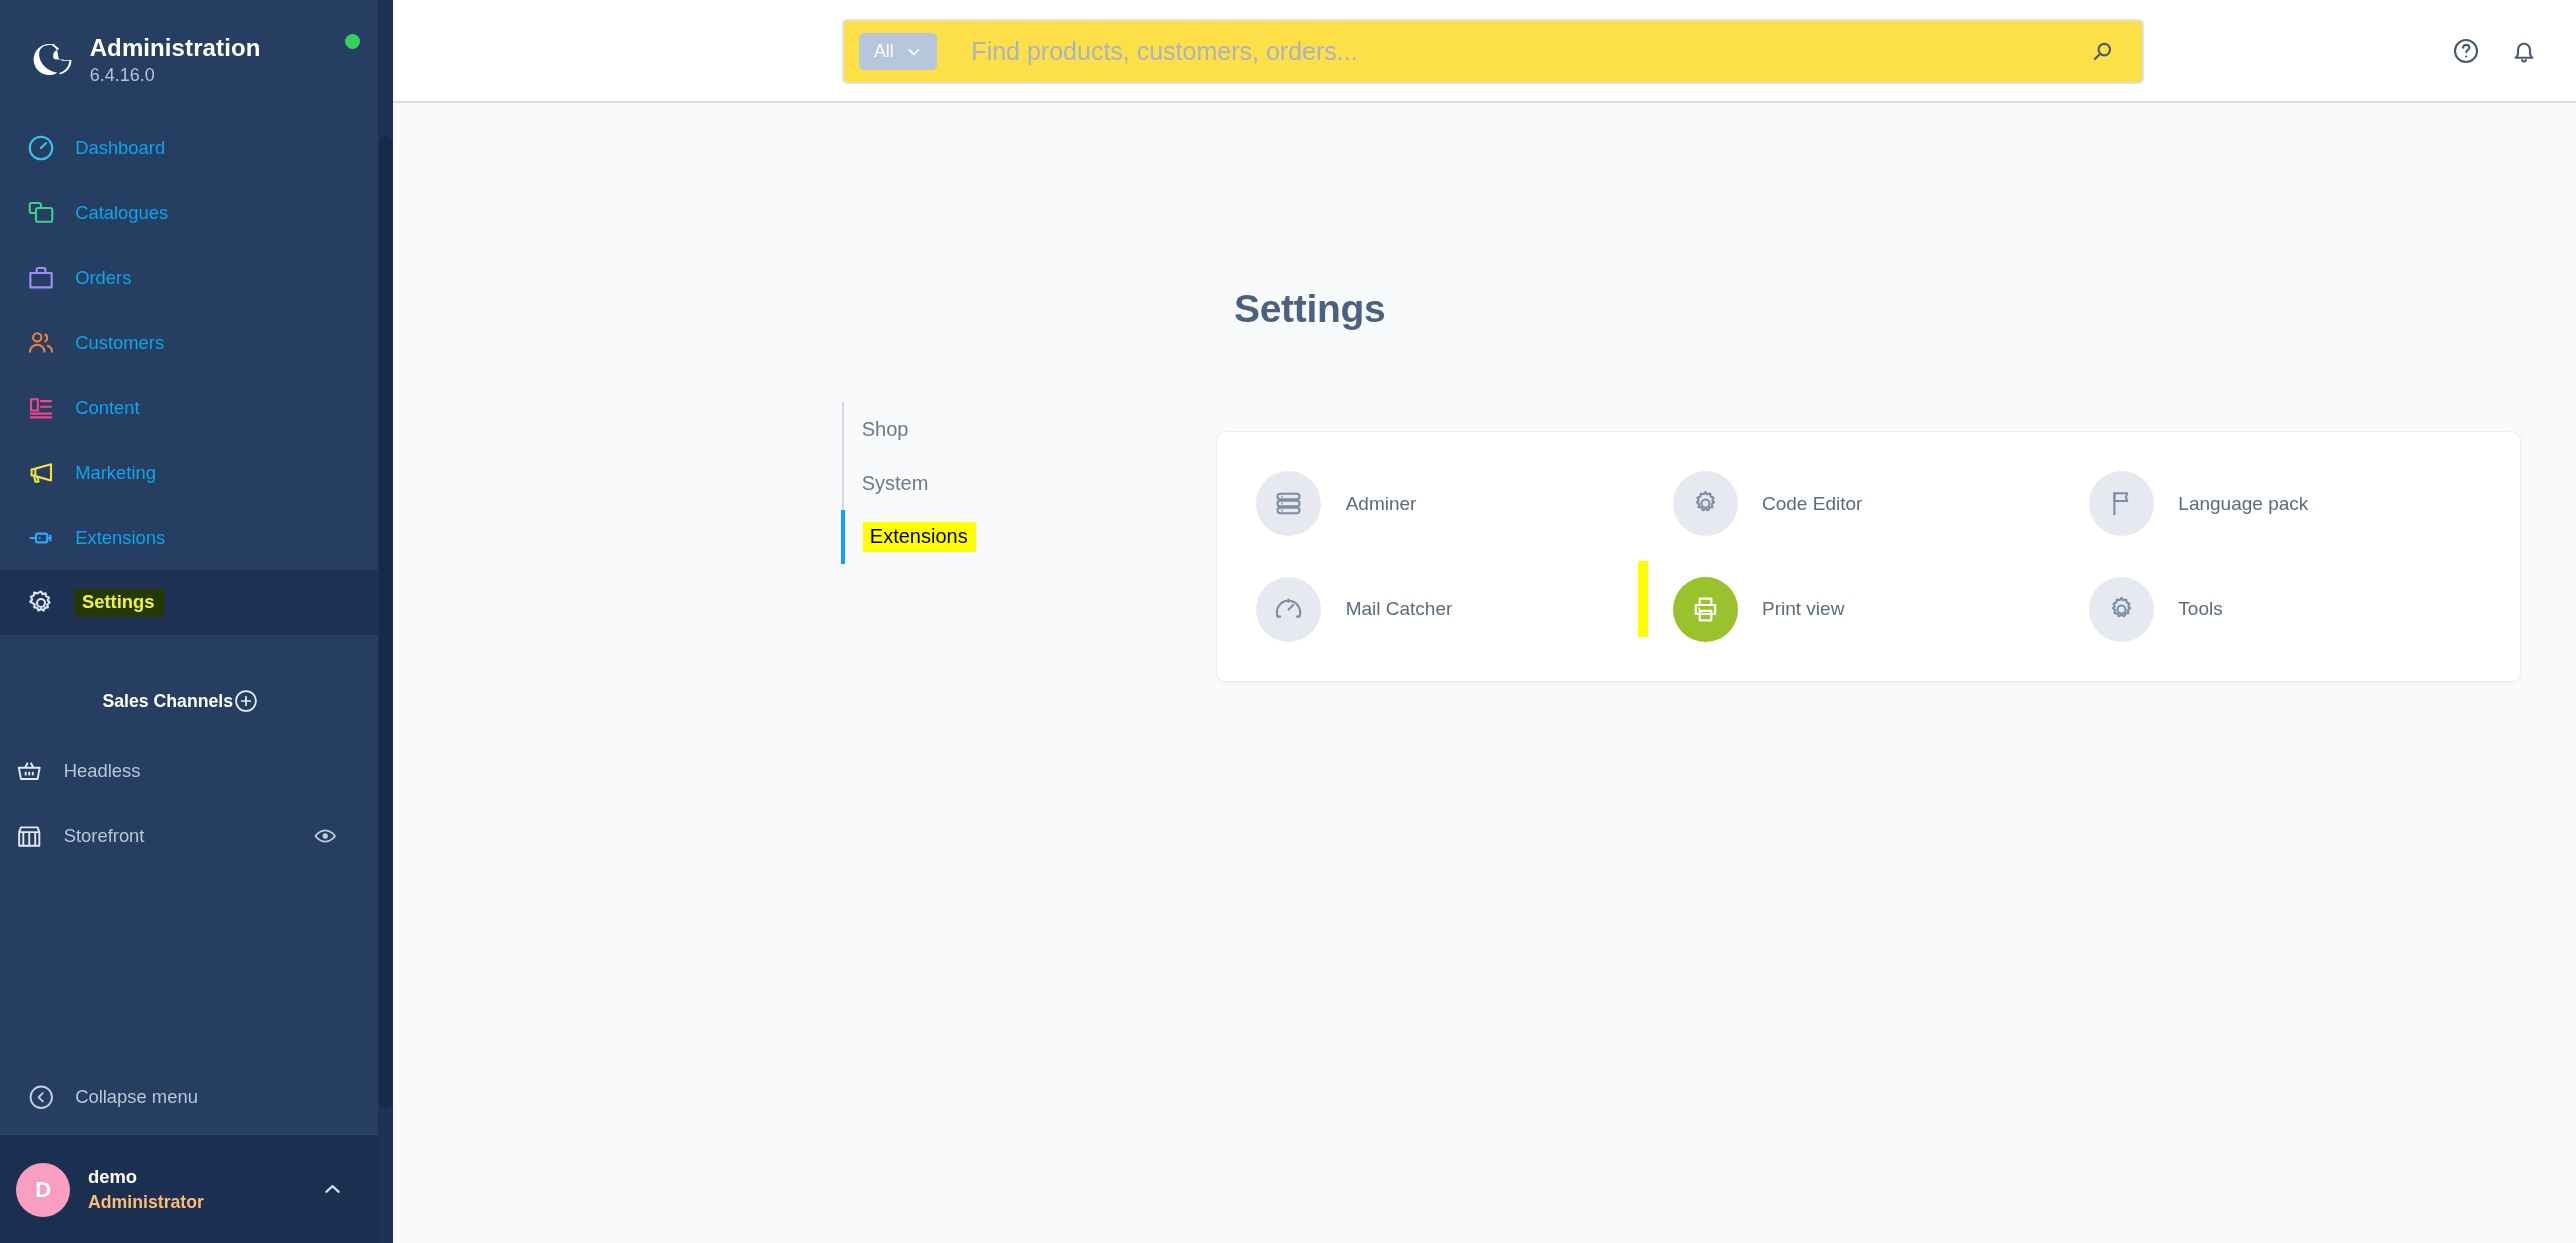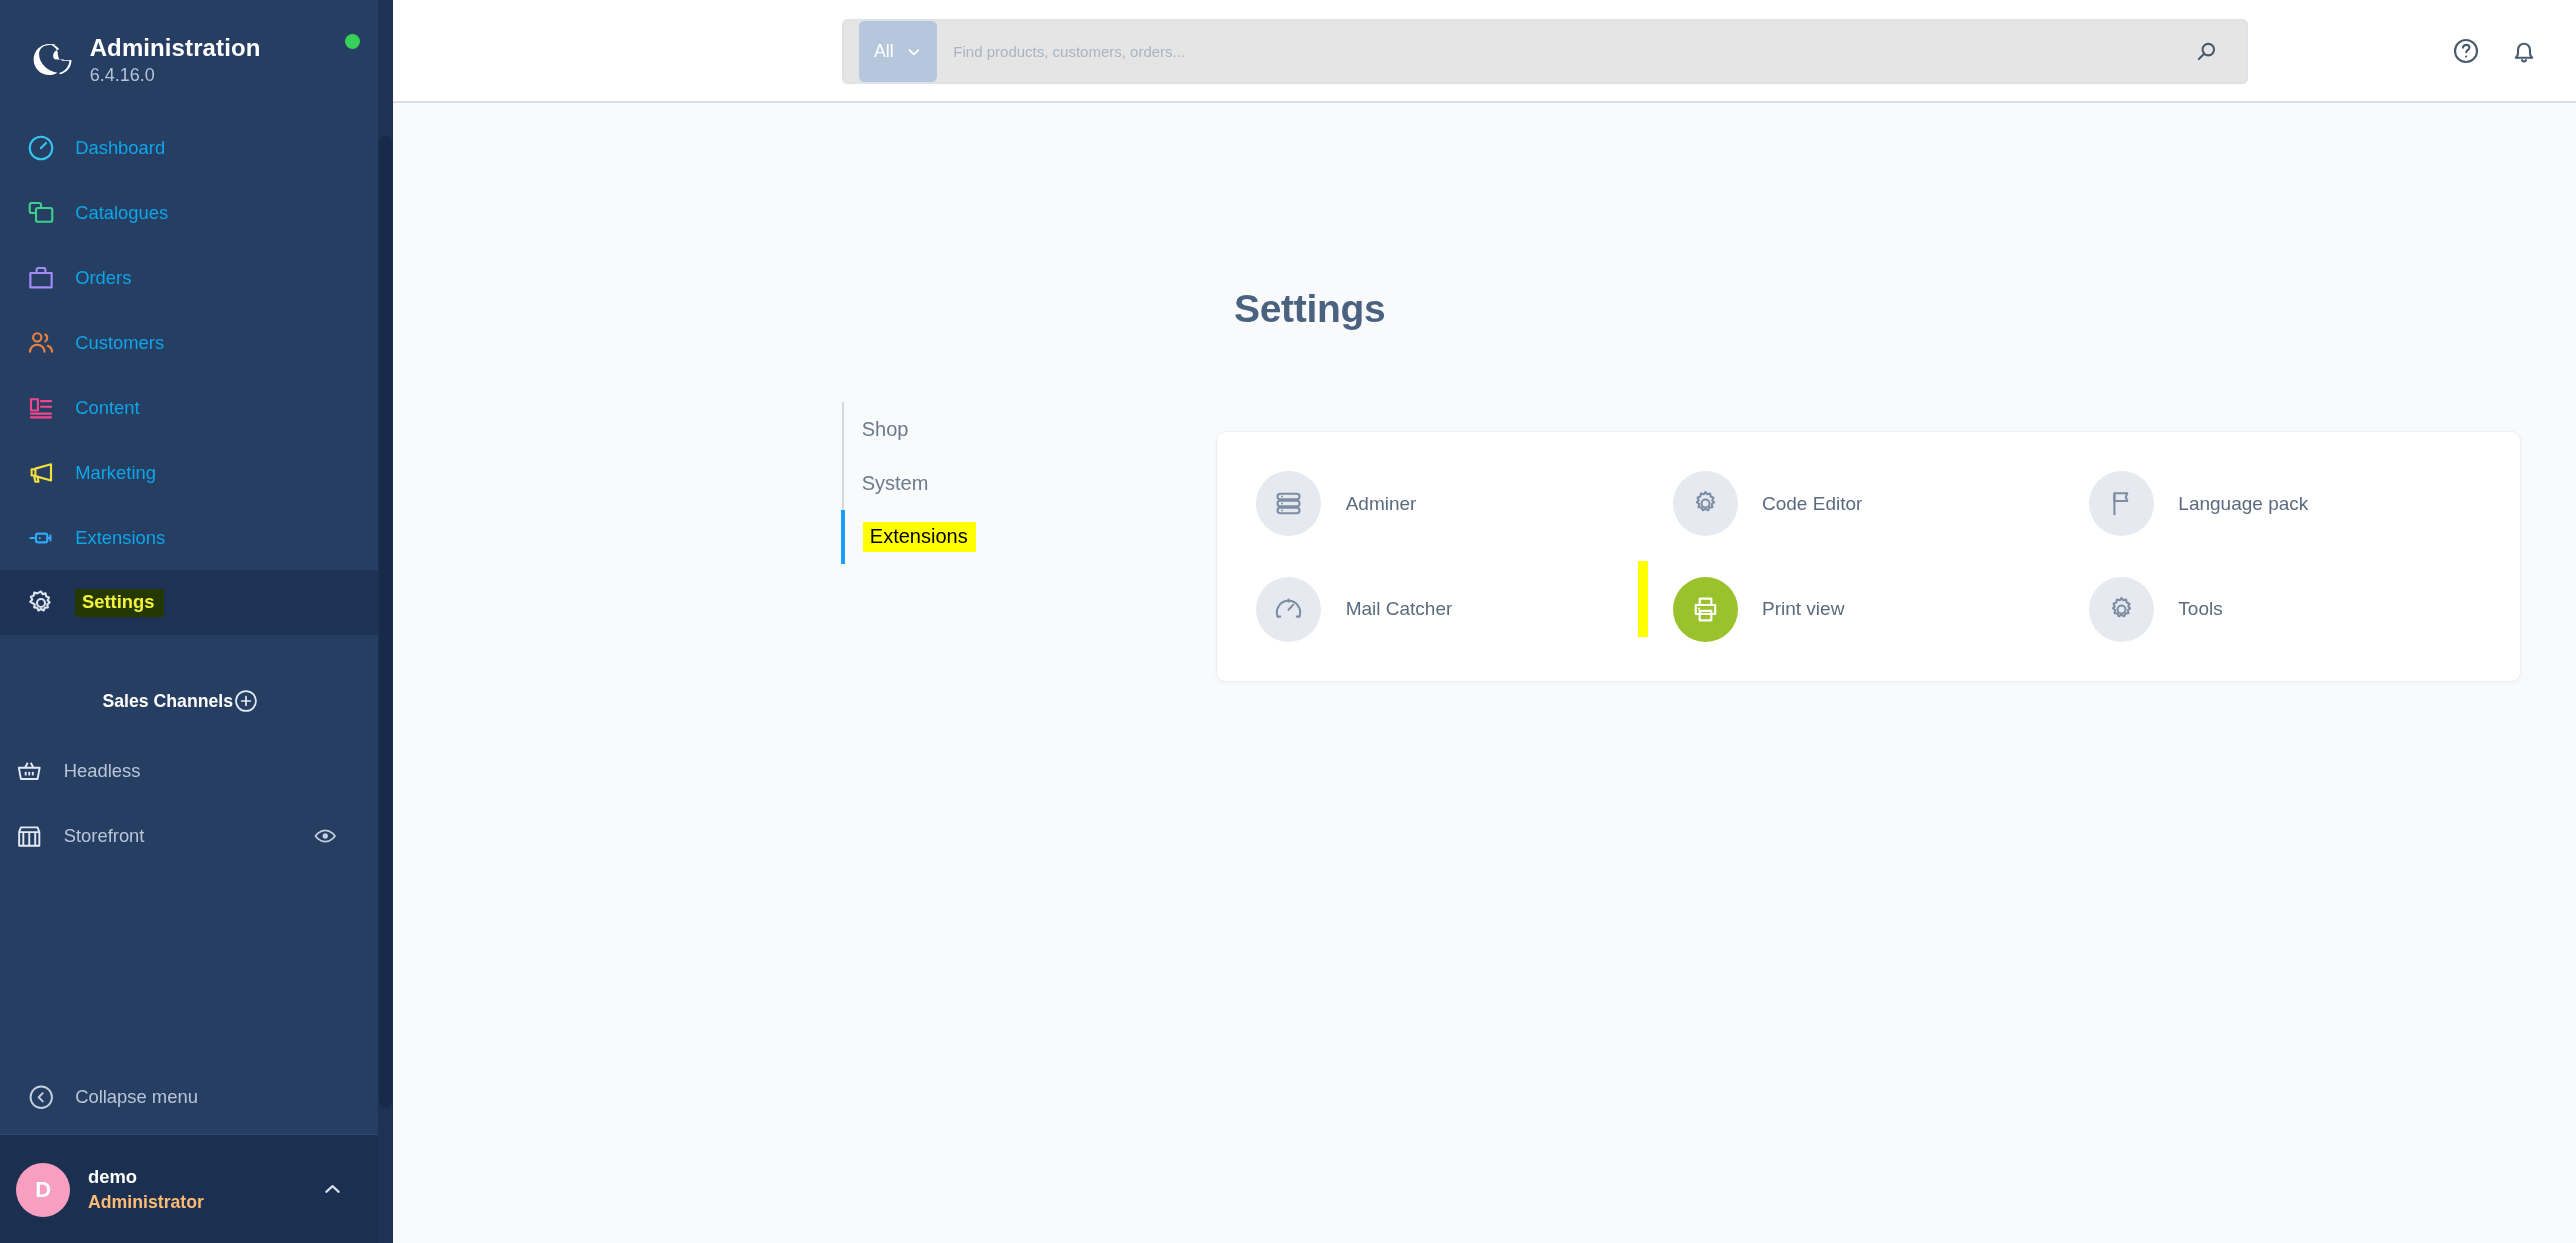--- a/index.html
+++ b/index.html
@@ -91,34 +91,34 @@
   .sb-user-chev { position: absolute; right: 49px; top: 50%; transform: translateY(-50%); }
 
   
   .main { flex: 1 1 auto; display: flex; flex-direction: column; min-width: 0; background: #f9fafb; }
 
   .topbar {
     height: 103px; background: #fff; border-bottom: 2px solid #d8dde6;
     display: flex; align-items: center; position: relative; flex: none;
   }
   .search-wrap {
-    position: absolute; left: 449px; width: 1406px;
+    position: absolute; left: 449px; width: 1302px;
     height: 65px; top: 19px;
-    background: #e5e5e5; border: 2px solid #dfe3e8; border-radius: 5.4px;
-    display: flex; padding: 0 9.5px 0 15px;
+    background: #fde047; border: 2px solid #dfe3e8; border-radius: 5.4px;
+    display: flex; align-items: center; padding: 0 9.5px 0 15px;
   }
   .search-scope {
     display: flex; align-items: center; gap: 11px;
     background: #b6c7dd; color: #fff; font-size: 17.7px;
     border-radius: 5.4px; padding: 8.2px 15px; cursor: pointer; flex: none;
   }
   .search-input {
     flex: 1 1 auto; border: none; outline: none; background: transparent;
     font-family: "Liberation Sans", sans-serif;
-    font-size: 15px; color: #4a5a6e; padding-left: 16px;
+    font-size: 25px; color: #4a5a6e; padding-left: 34px;
   }
   .search-input::placeholder { color: #a9b4c2; }
   .search-go { flex: none; padding: 0 16.3px; cursor: pointer; display: flex; align-items: center; }
 
   .topbar-actions {
     position: absolute; right: 37px; display: flex; align-items: center; gap: 28.5px;
   }
   .tb-icon { cursor: pointer; display: flex; align-items: center; justify-content: center; }
 
   .content { flex: 1 1 auto; position: relative; padding: 0; overflow: hidden; }

